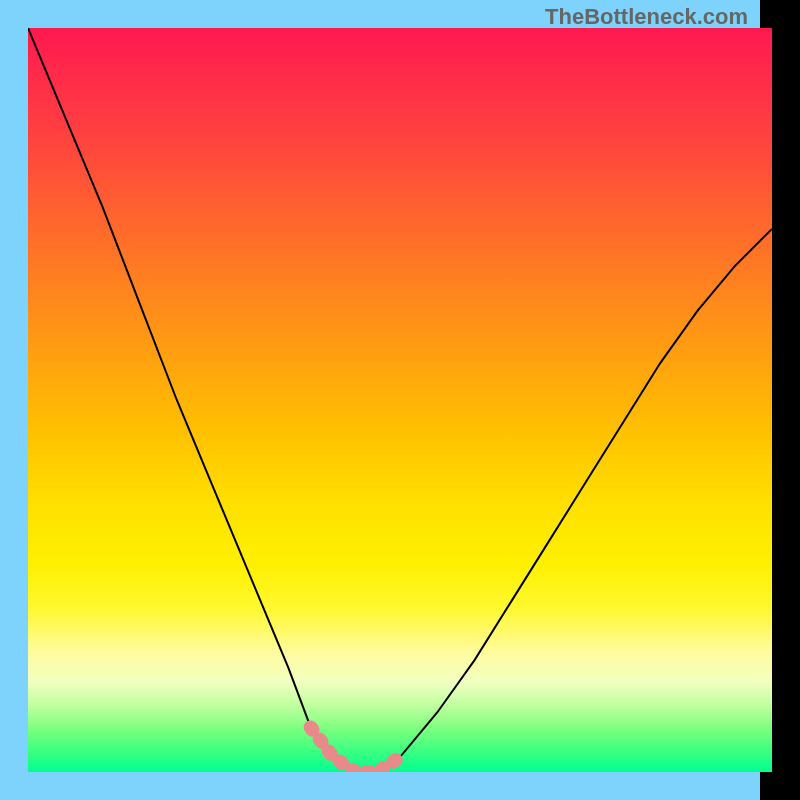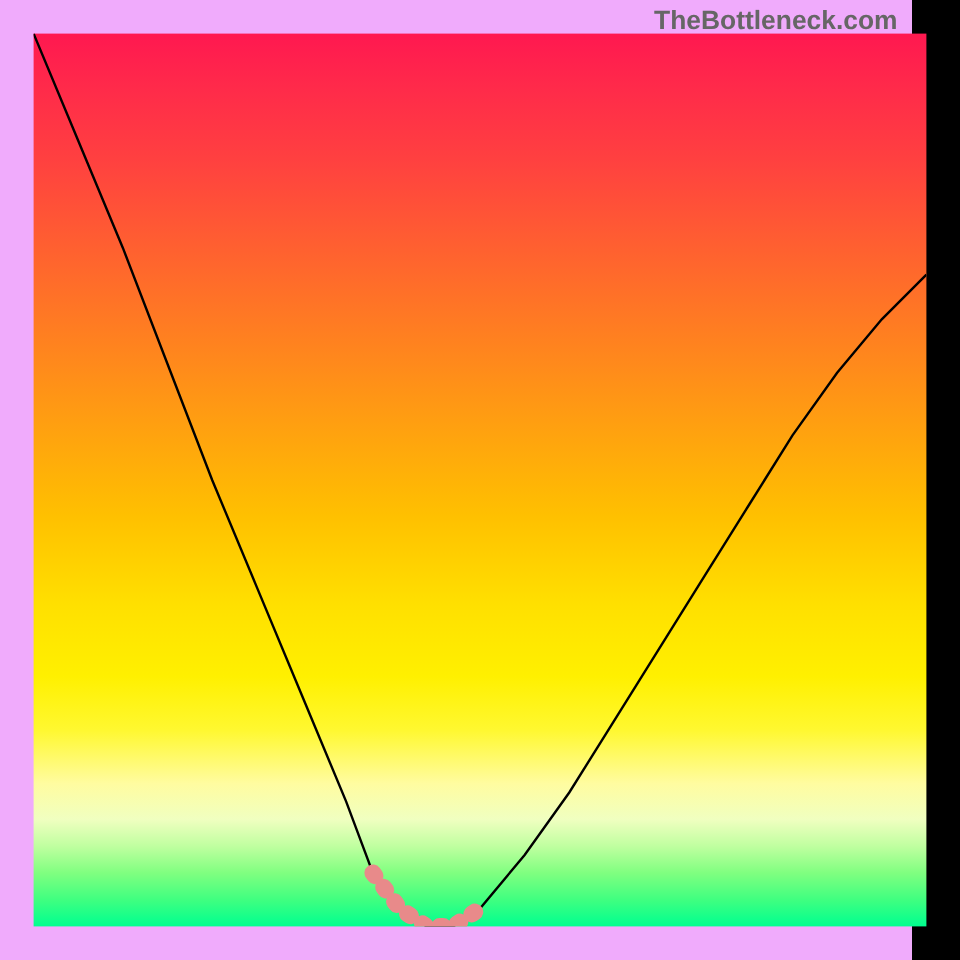--- a/index.html
+++ b/index.html
@@ -2,21 +2,21 @@
 <html><head>
 <meta charset="utf-8">
 <style>
   * { margin: 0; padding: 0; box-sizing: border-box; }
   html, body { width: 800px; height: 800px; overflow: hidden; }
   body { background: #000; font-family: Arial, sans-serif; }
   
   .frame {
     width: 760px;
     height: 800px;
-    background: #f0abfc;
+    background: #7dd3fc;
     position: relative;
   }
   
   .watermark {
     position: absolute;
     top: 4px;
     right: 12px;
     color: #666;
     font-size: 22px;
     font-weight: bold;

